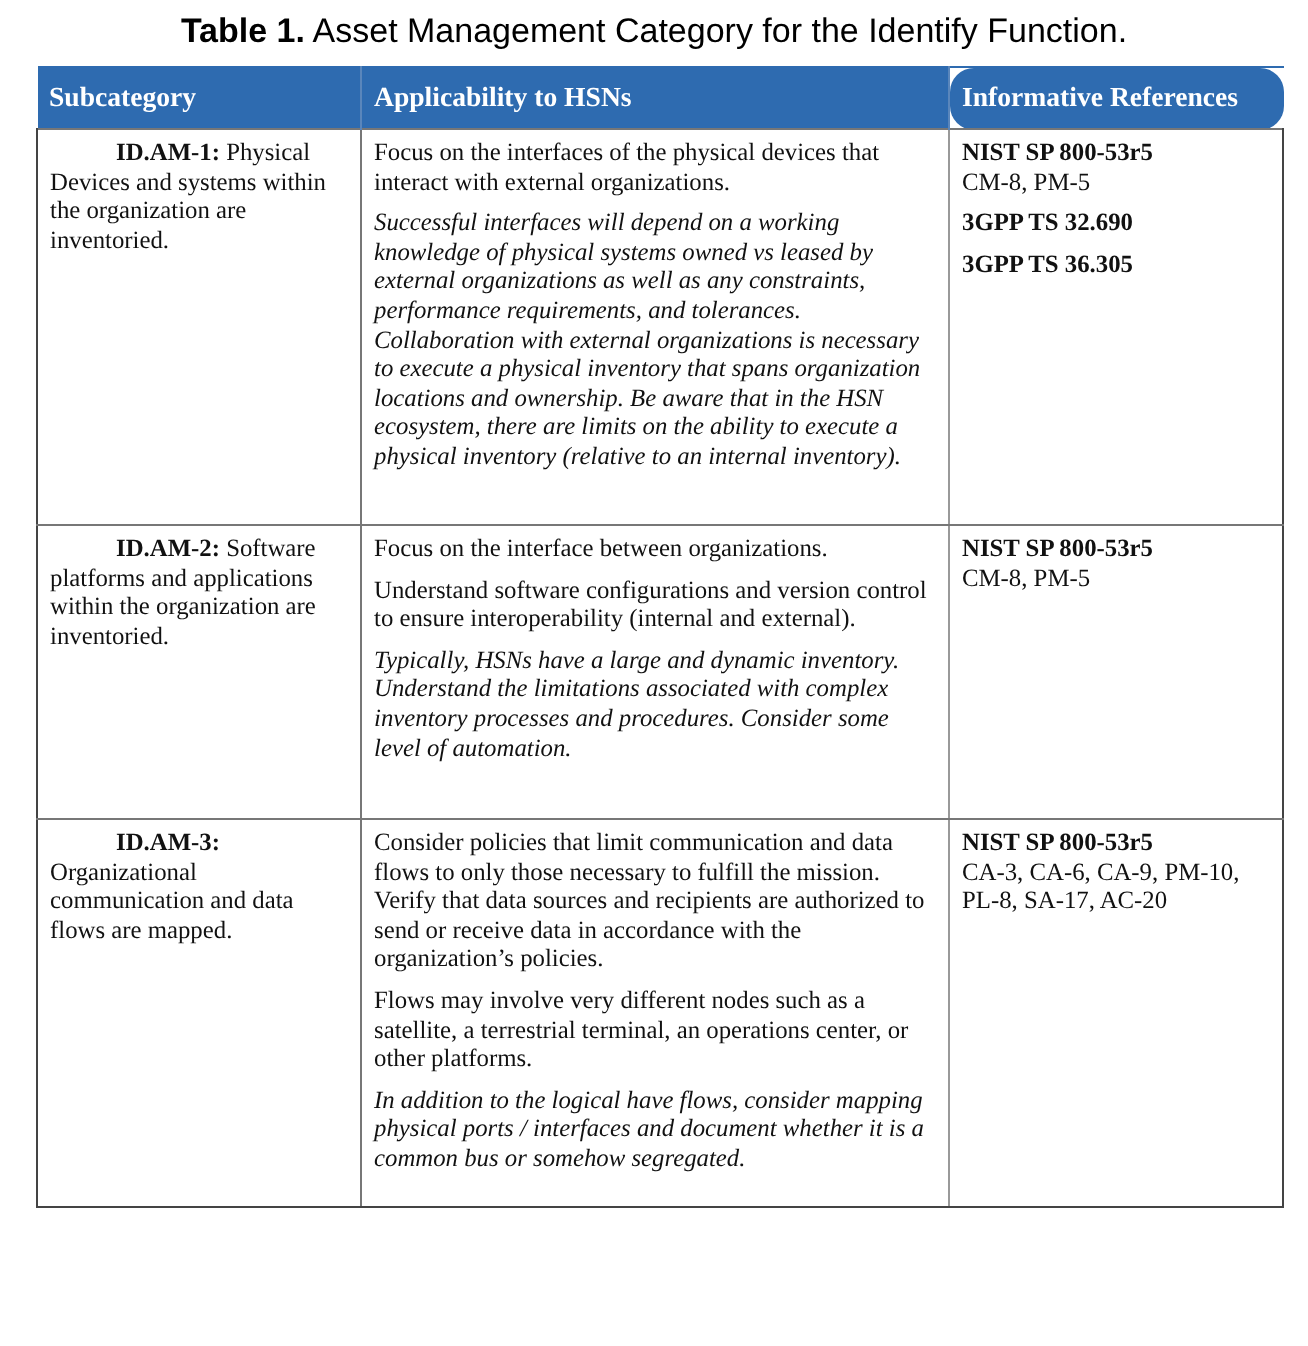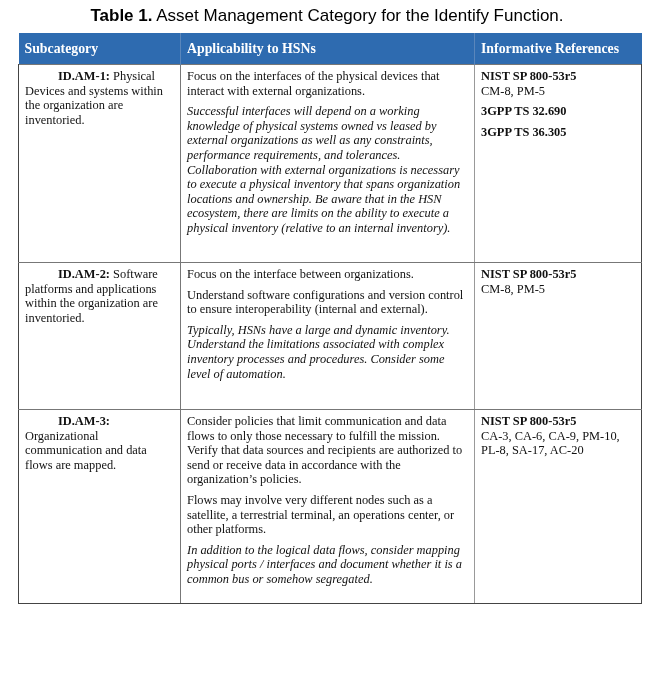--- a/index.html
+++ b/index.html
@@ -16,21 +16,21 @@
     }
     table.main col.c1 { width: 162px; }
     table.main col.c2 { width: 294px; }
     table.main col.c3 { width: 167px; }
     thead th {
       background: #2e6bb0; color: #ffffff; text-align: left; font-weight: bold;
       font-size: 13.8px; height: 30px; padding: 0 6px; border-right: 1px solid #5a86bb;
       border-top: 1px solid #2e6bb0;
       margin-top: 38px;
     }
-    thead th:last-child { border-right: none; }
+    thead th:last-child { border-right: none; border-radius: 12px; }
     tbody td {
       vertical-align: top; padding: 4px 6px 3px 6px;
       border: 1px solid #777;
     }
     tbody td.mid { border-left: 1.5px solid #999; border-right: 1.5px solid #999; }
     tbody tr:last-child td { border-bottom: 1.5px solid #444; }
     tbody td:first-child { border-left: 1.5px solid #444; }
     tbody td:last-child { border-right: 1.5px solid #444; }
     .sub-id { font-weight: bold; margin-left: 33px; }
     .para { margin: 0 0 6px 0; }
@@ -91,21 +91,21 @@
             <span class="ref-title">NIST SP 800-53r5</span>
             <span class="ref-body" style="margin-bottom: 0px;">CM-8, PM-5</span>
           </div>
         </td>
       </tr>
       <tr style="height: 194px;">
         <td><span class="sub-id">ID.AM-3:</span><span> Organizational communication and data flows are mapped.</span></td>
         <td class="mid">
           <div class="para">Consider policies that limit communication and data flows to only those necessary to fulfill the mission. Verify that data sources and recipients are authorized to send or receive data in accordance with the organization’s policies.</div>
           <div class="para">Flows may involve very different nodes such as a satellite, a terrestrial terminal, an operations center, or other platforms.</div>
-          <div class="para">In addition to the logical data flows, consider mapping physical ports / interfaces and document whether it is a common bus or somehow segregated.</div>
+          <div class="para">In addition to the logical have flows, consider mapping physical ports / interfaces and document whether it is a common bus or somehow segregated.</div>
         </td>
         <td>
           <div class="ref-block">
             <span class="ref-title">NIST SP 800-53r5</span>
             <span class="ref-body" style="margin-bottom: 0px;">CA-3, CA-6, CA-9, PM-10, PL-8, SA-17, AC-20</span>
           </div>
         </td>
       </tr>
     </tbody>
 </table>

